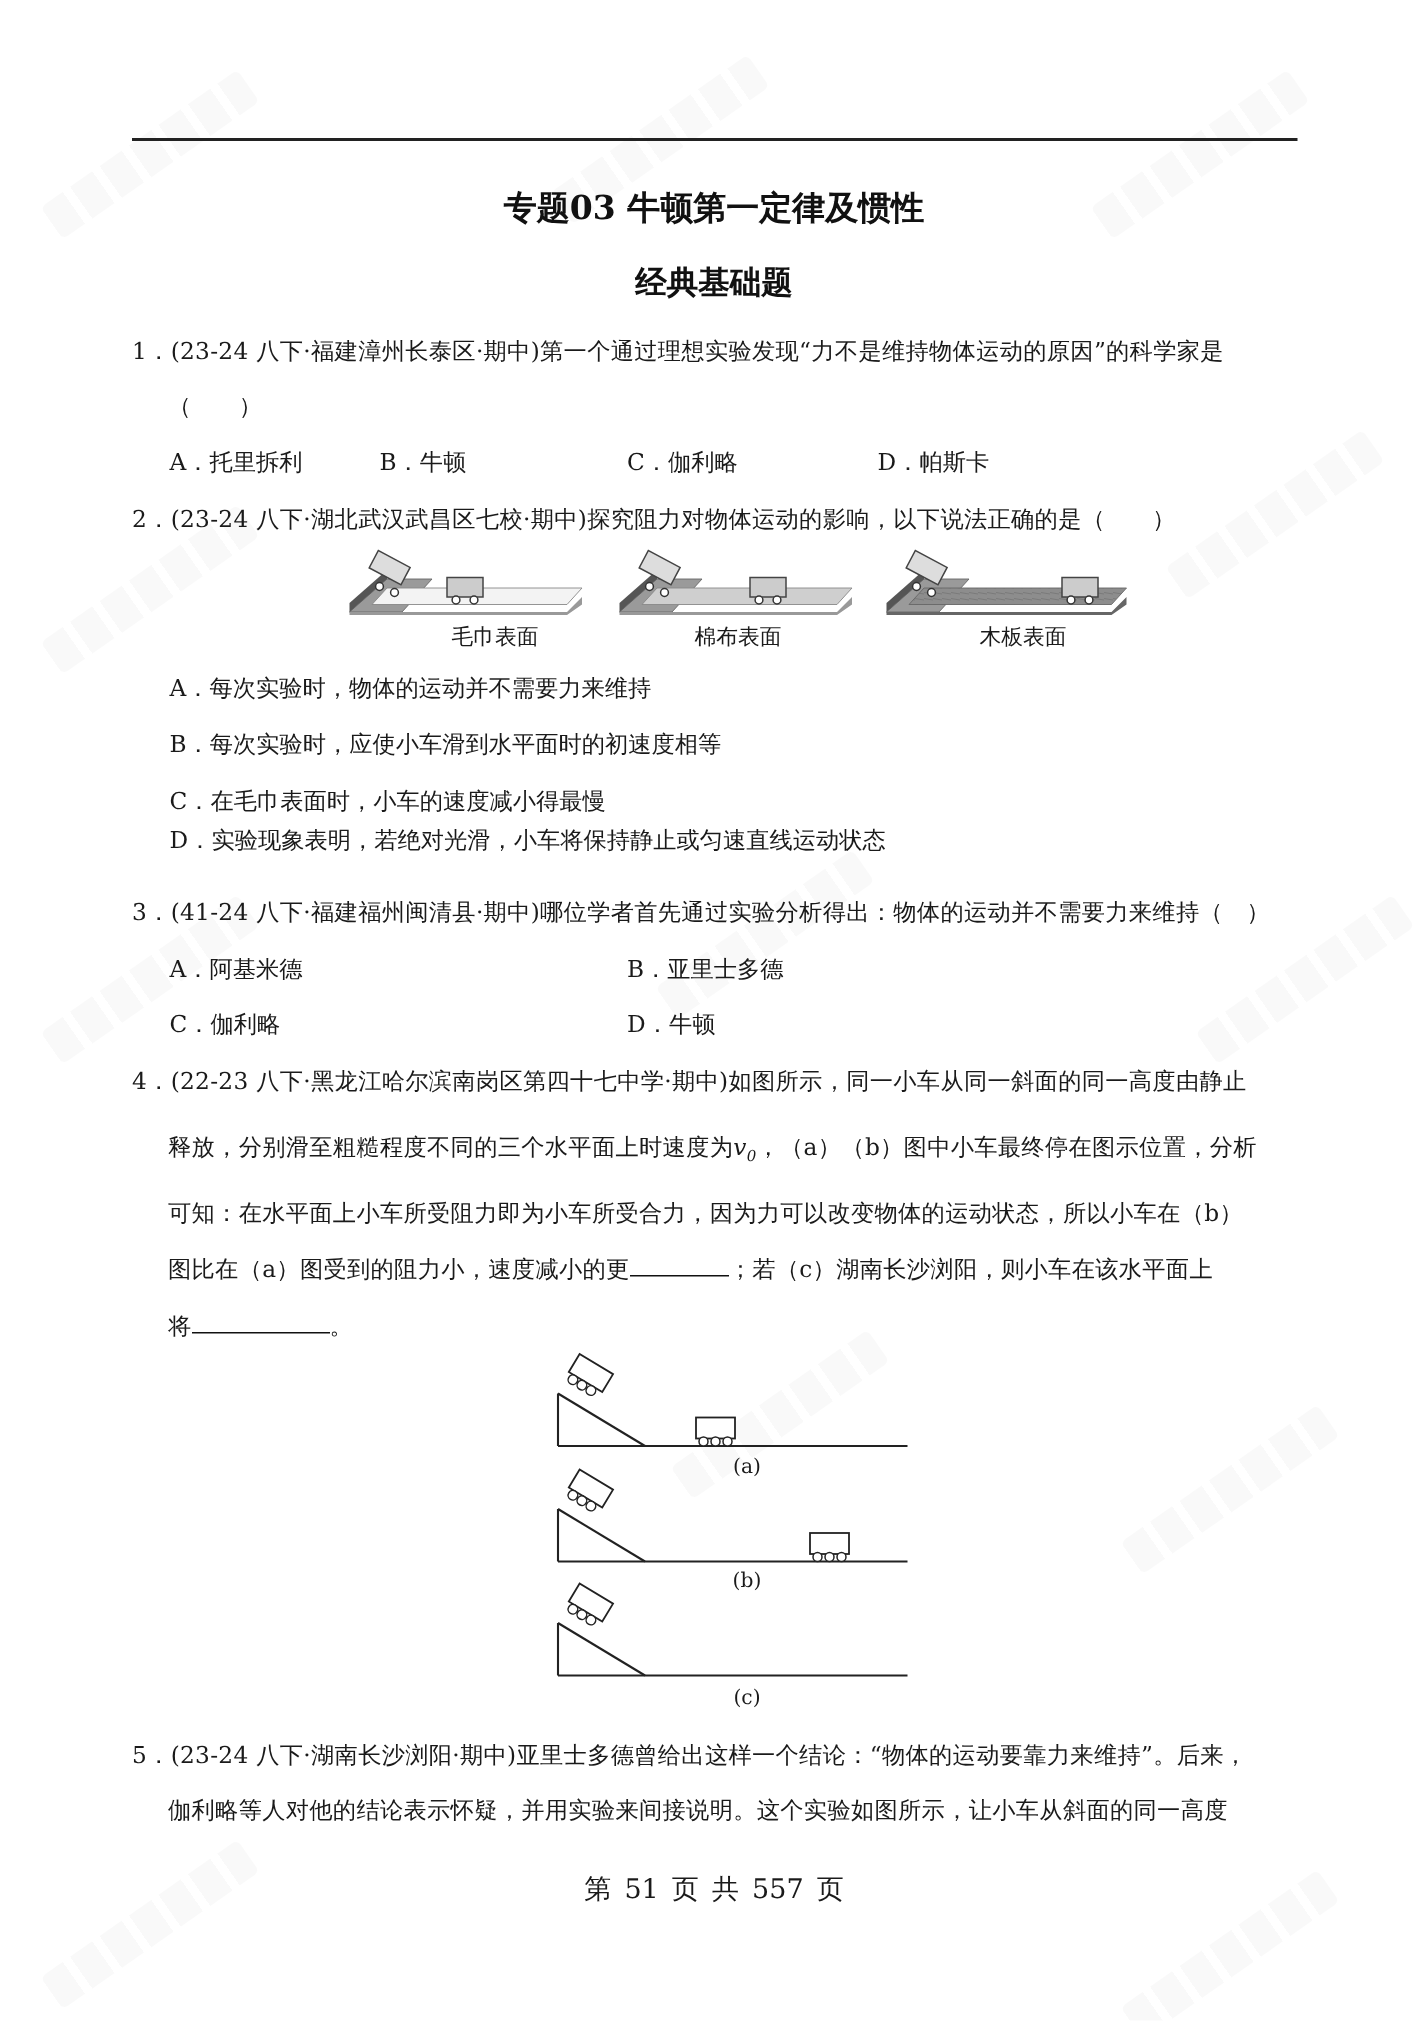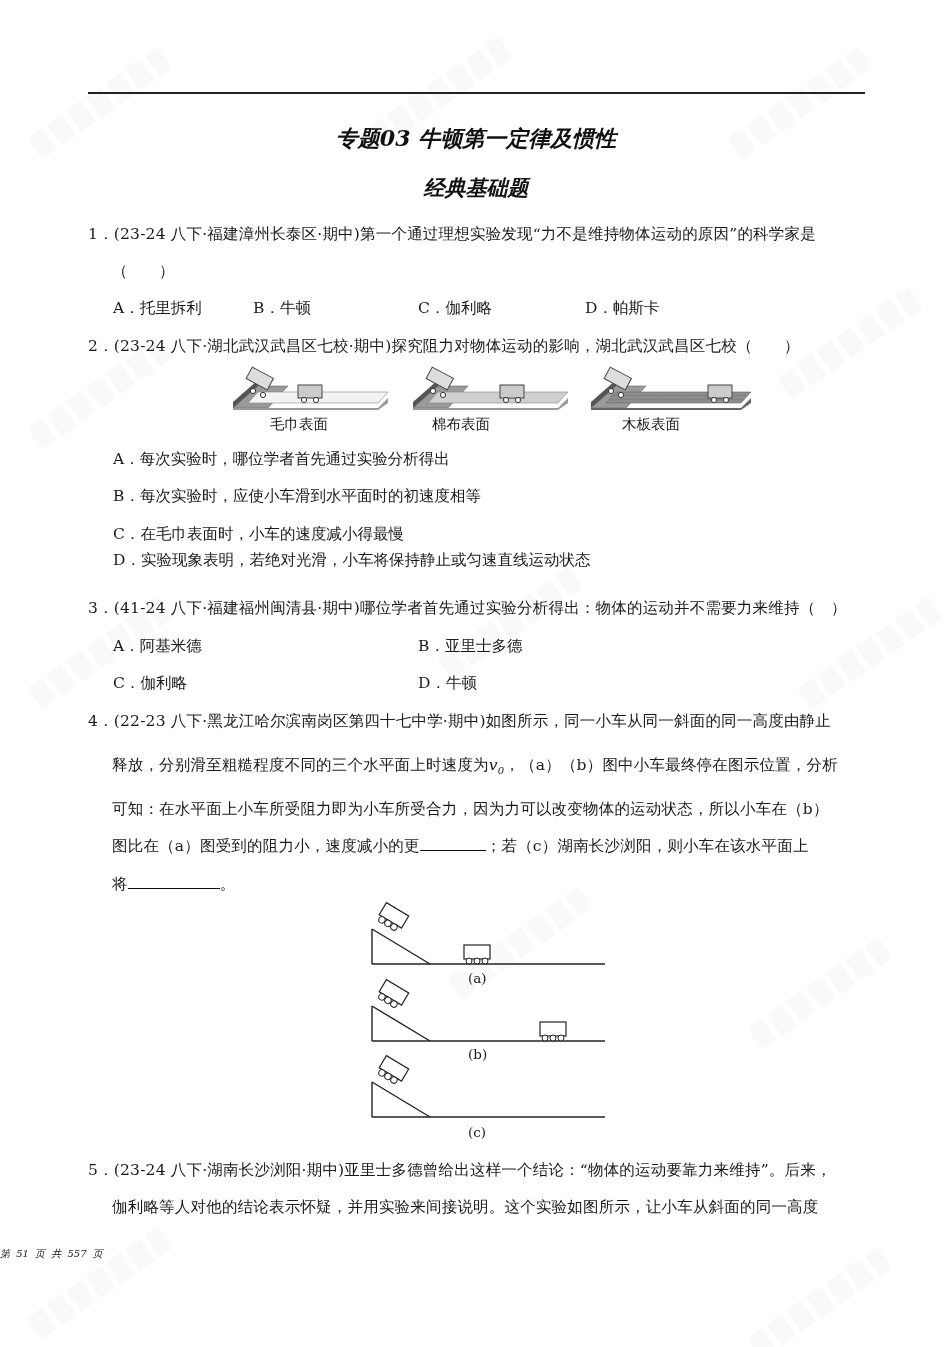--- a/index.html
+++ b/index.html
@@ -4,29 +4,29 @@
 <style>
   html, body { margin: 0; padding: 0; }
   body {
     width: 952px; height: 1347px; background: #ffffff; position: relative; overflow: hidden;
     font-family: "DejaVu Serif", "Liberation Serif", serif; color: #1a1a1a;
   }
   .wm { position: absolute; width: 160px; height: 26px; transform: rotate(-35deg);
         background: repeating-linear-gradient(90deg, rgba(0,0,0,0.025) 0 18px, transparent 18px 24px);
         border-radius: 4px; pointer-events: none; }
   .rule { position: absolute; left: 88px; top: 92px; width: 777px; height: 2px; background: #222; }
-  .title { position: absolute; left: 0; width: 952px; text-align: center; font-weight: bold; color: #111; font-style: italic; }
+  .title { position: absolute; left: 0; width: 952px; text-align: center; font-weight: bold; color: #111; }
   .t1 { top: 124px; font-size: 22px; }
   .t2 { top: 174px; font-size: 21px; }
   .line { position: absolute; font-size: 15.5px; white-space: nowrap; letter-spacing: 0.2px; }
   .num { display: inline-block; }
   .blank { display: inline-block; border-bottom: 1px solid #111; height: 14px; vertical-align: baseline; }
   .opt { position: absolute; font-size: 15.5px; white-space: nowrap; }
-  .cap { position: absolute; font-size: 14.5px; text-align: left; }
-  .footer { position: absolute; top: 1247px; left: 0; width: 952px; font-size: 10px; word-spacing: 3px; font-style: italic; }
+  .cap { position: absolute; font-size: 14.5px; text-align: center; }
+  .footer { position: absolute; top: 1247px; left: 0; width: 952px; text-align: center; font-size: 18px; word-spacing: 3px; }
   svg { position: absolute; overflow: visible; }
   i.v { font-style: italic; }
   sub { font-size: 10px; }
 </style>
 </head>
 <body>
 
 <div class="wm" style="left:20px;top:90px;"></div>
 <div class="wm" style="left:360px;top:80px;"></div>
 <div class="wm" style="left:720px;top:90px;"></div>
@@ -48,21 +48,21 @@
 <div class="line" style="left:88px;top:224px;">
   <span class="num">1．</span><span>(23-24 八下·福建漳州长泰区·期中)</span><span>第一个通过理想实验发现“力不是维持物体运动的原因”的科学家是</span>
 </div>
 <div class="line" style="left:112px;top:261px;">（　　）</div>
 <div class="opt" style="left:113px;top:298px;"><span>A．</span><span>托里拆利</span></div>
 <div class="opt" style="left:253px;top:298px;"><span>B．</span><span>牛顿</span></div>
 <div class="opt" style="left:418px;top:298px;"><span>C．</span><span>伽利略</span></div>
 <div class="opt" style="left:585px;top:298px;"><span>D．</span><span>帕斯卡</span></div>
 
 <div class="line" style="left:88px;top:336px;">
-  <span class="num">2．</span><span>(23-24 八下·湖北武汉武昌区七校·期中)</span><span>探究阻力对物体运动的影响，湖北武汉武昌区七校（　　）</span>
+  <span class="num">2．</span><span>(23-24 八下·湖北武汉武昌区七校·期中)</span><span>探究阻力对物体运动的影响，以下说法正确的是（　　）</span>
 </div>
 
 <svg width="560" height="50" style="left:228px;top:366px;">
   <defs>
     <pattern id="wood" width="6" height="4" patternUnits="userSpaceOnUse">
       <rect width="6" height="4" fill="#8d8d8d"></rect>
       <line x1="0" y1="1" x2="6" y2="2" stroke="#7a7a7a" stroke-width="0.8"></line>
     </pattern>
   </defs>
 
@@ -102,21 +102,21 @@
       <circle cx="35" cy="29" r="2.6" fill="#fff" stroke="#333"></circle>
     <rect x="122" y="19" width="24" height="13" fill="#ccc" stroke="#444" stroke-width="1"></rect>
     <circle cx="128" cy="34" r="2.6" fill="#fff" stroke="#333"></circle>
       <circle cx="140" cy="34" r="2.6" fill="#fff" stroke="#333"></circle>
   </g>
 </svg>
 <div class="cap" style="left:270px;top:415px;width:120px;">毛巾表面</div>
 <div class="cap" style="left:432px;top:415px;width:120px;">棉布表面</div>
 <div class="cap" style="left:622px;top:415px;width:120px;">木板表面</div>
 
-<div class="opt" style="left:113px;top:449px;"><span>A．</span><span>每次实验时，哪位学者首先通过实验分析得出</span></div>
+<div class="opt" style="left:113px;top:449px;"><span>A．</span><span>每次实验时，物体的运动并不需要力来维持</span></div>
 <div class="opt" style="left:113px;top:486px;"><span>B．</span><span>每次实验时，应使小车滑到水平面时的初速度相等</span></div>
 <div class="opt" style="left:113px;top:524px;"><span>C．</span><span>在毛巾表面时，小车的速度减小得最慢</span></div>
 <div class="opt" style="left:113px;top:550px;"><span>D．</span><span>实验现象表明，若绝对光滑，小车将保持静止或匀速直线运动状态</span></div>
 
 <div class="line" style="left:88px;top:598px;">
   <span class="num">3．</span><span>(41-24 八下·福建福州闽清县·期中)</span><span>哪位学者首先通过实验分析得出：物体的运动并不需要力来维持（　）</span>
 </div>
 <div class="opt" style="left:113px;top:636px;"><span>A．</span><span>阿基米德</span></div>
 <div class="opt" style="left:418px;top:636px;"><span>B．</span><span>亚里士多德</span></div>
 <div class="opt" style="left:113px;top:673px;"><span>C．</span><span>伽利略</span></div>

